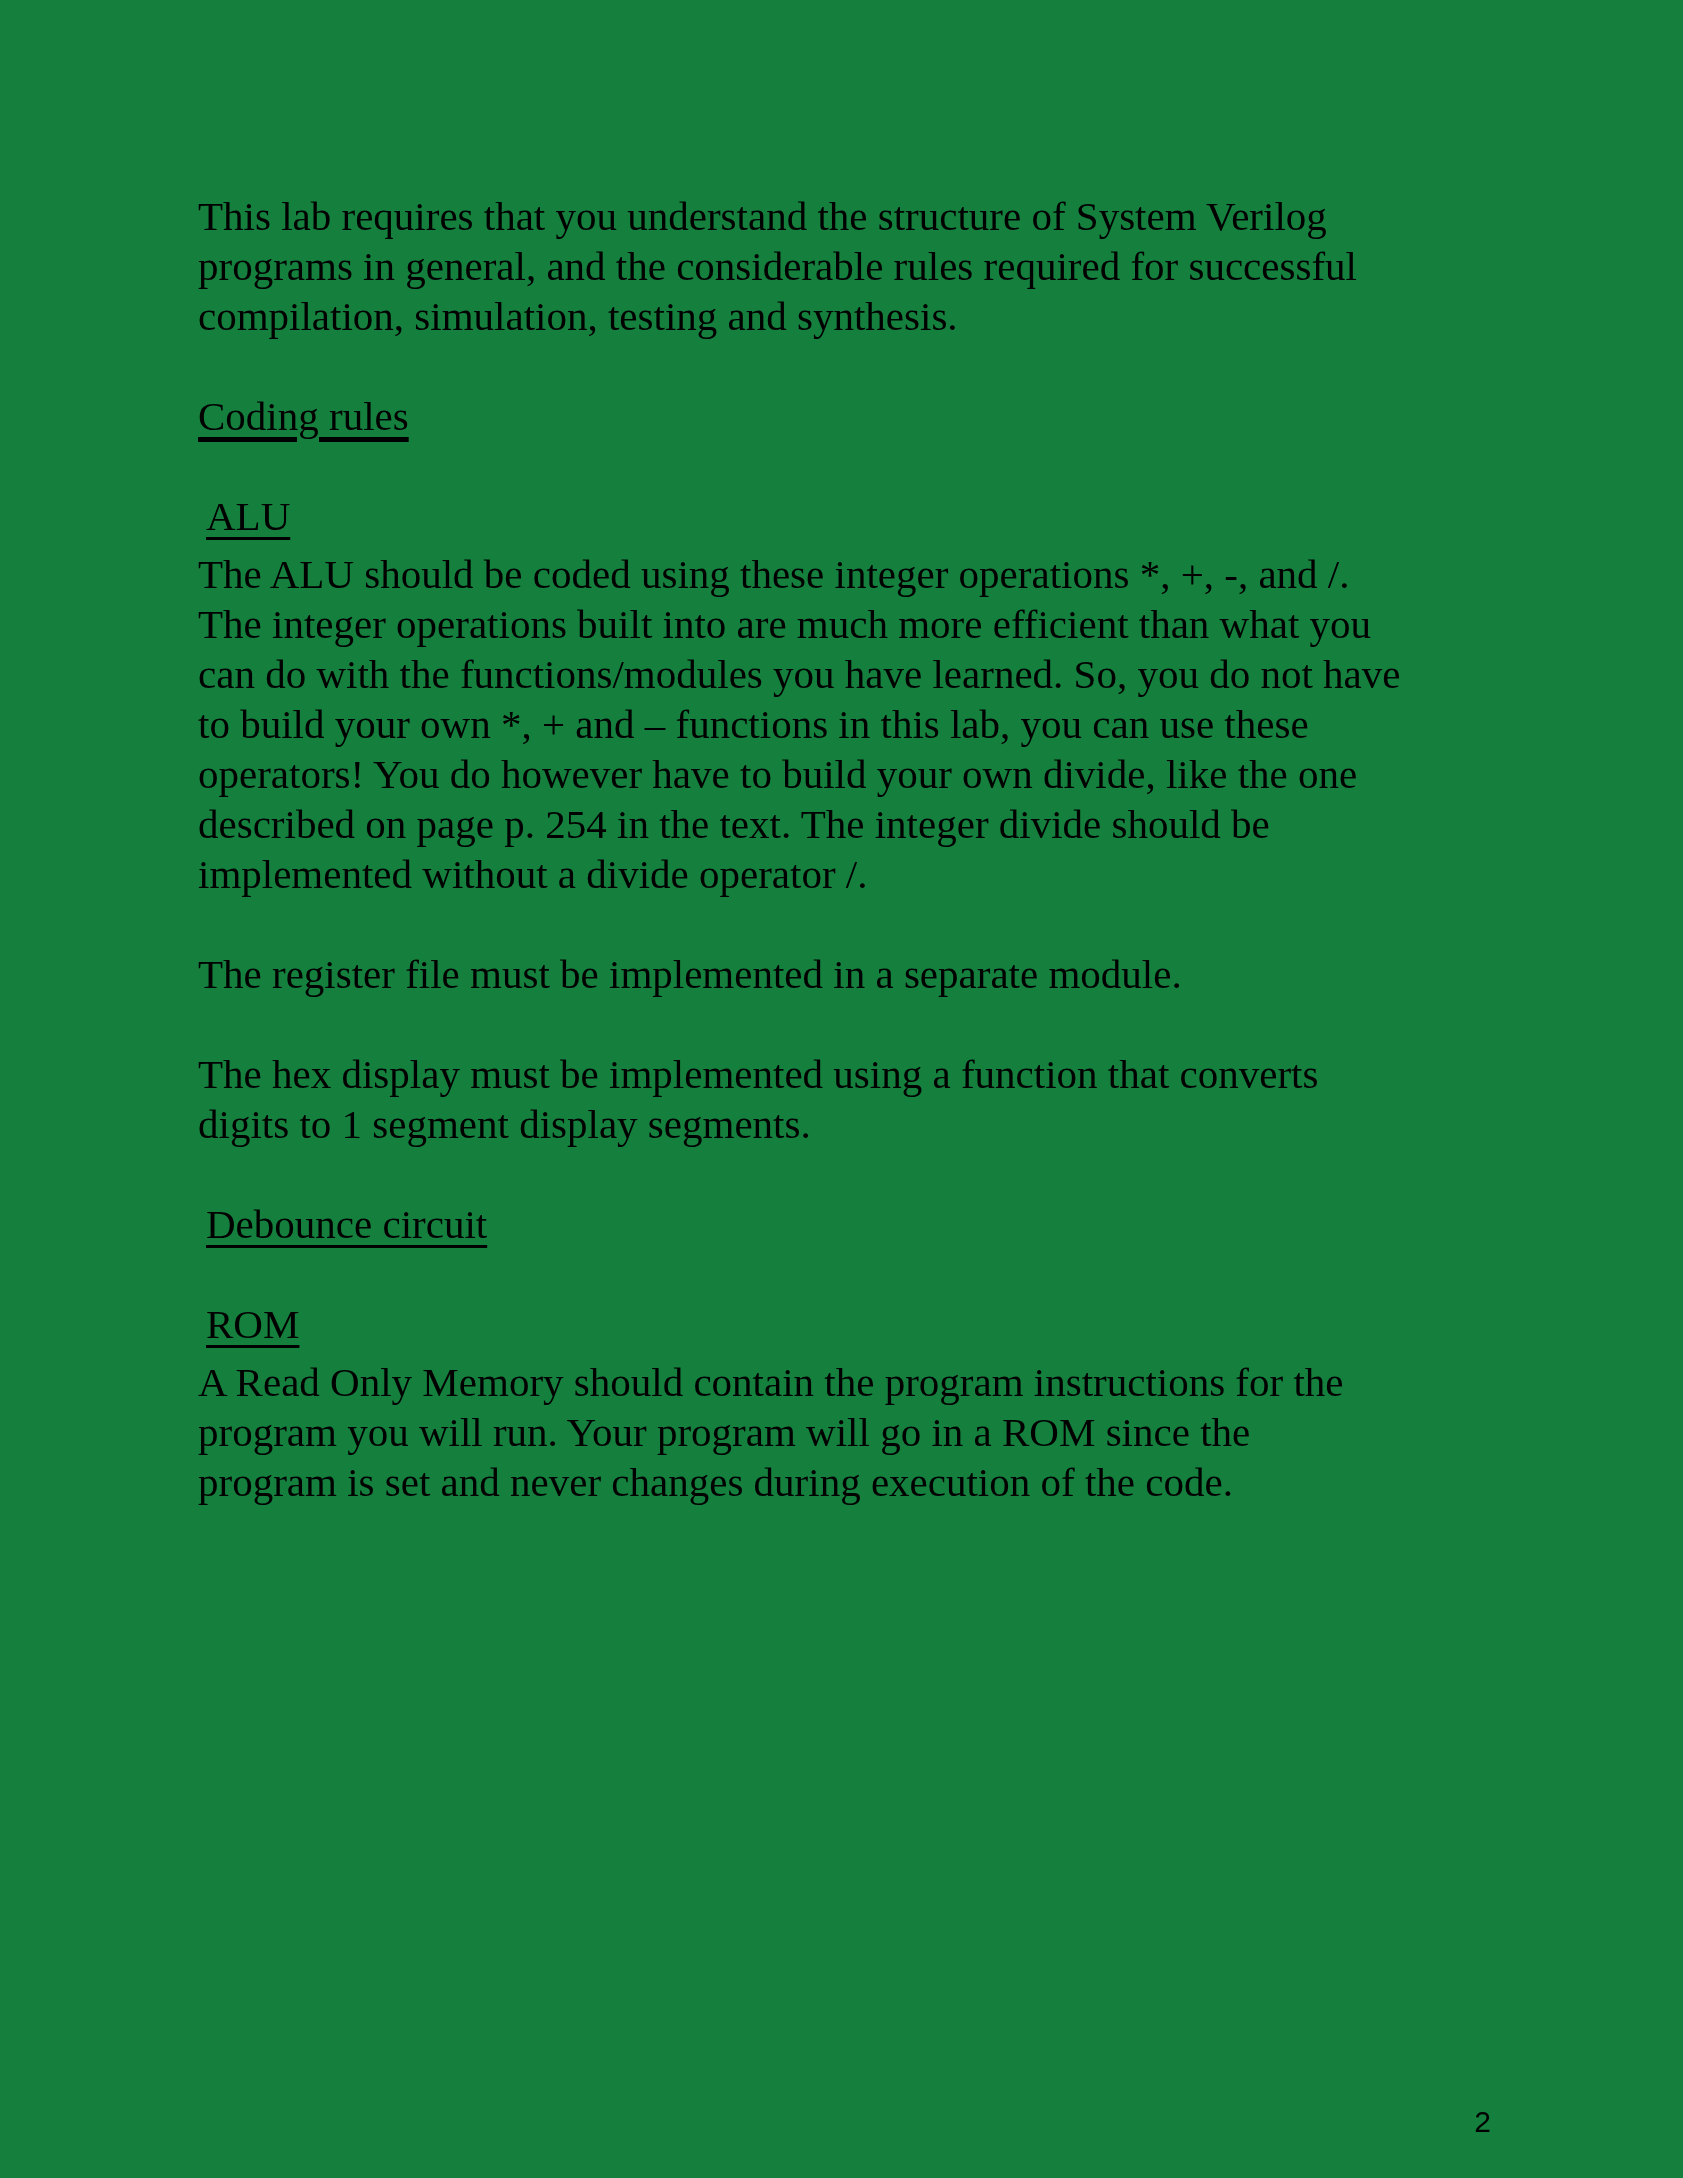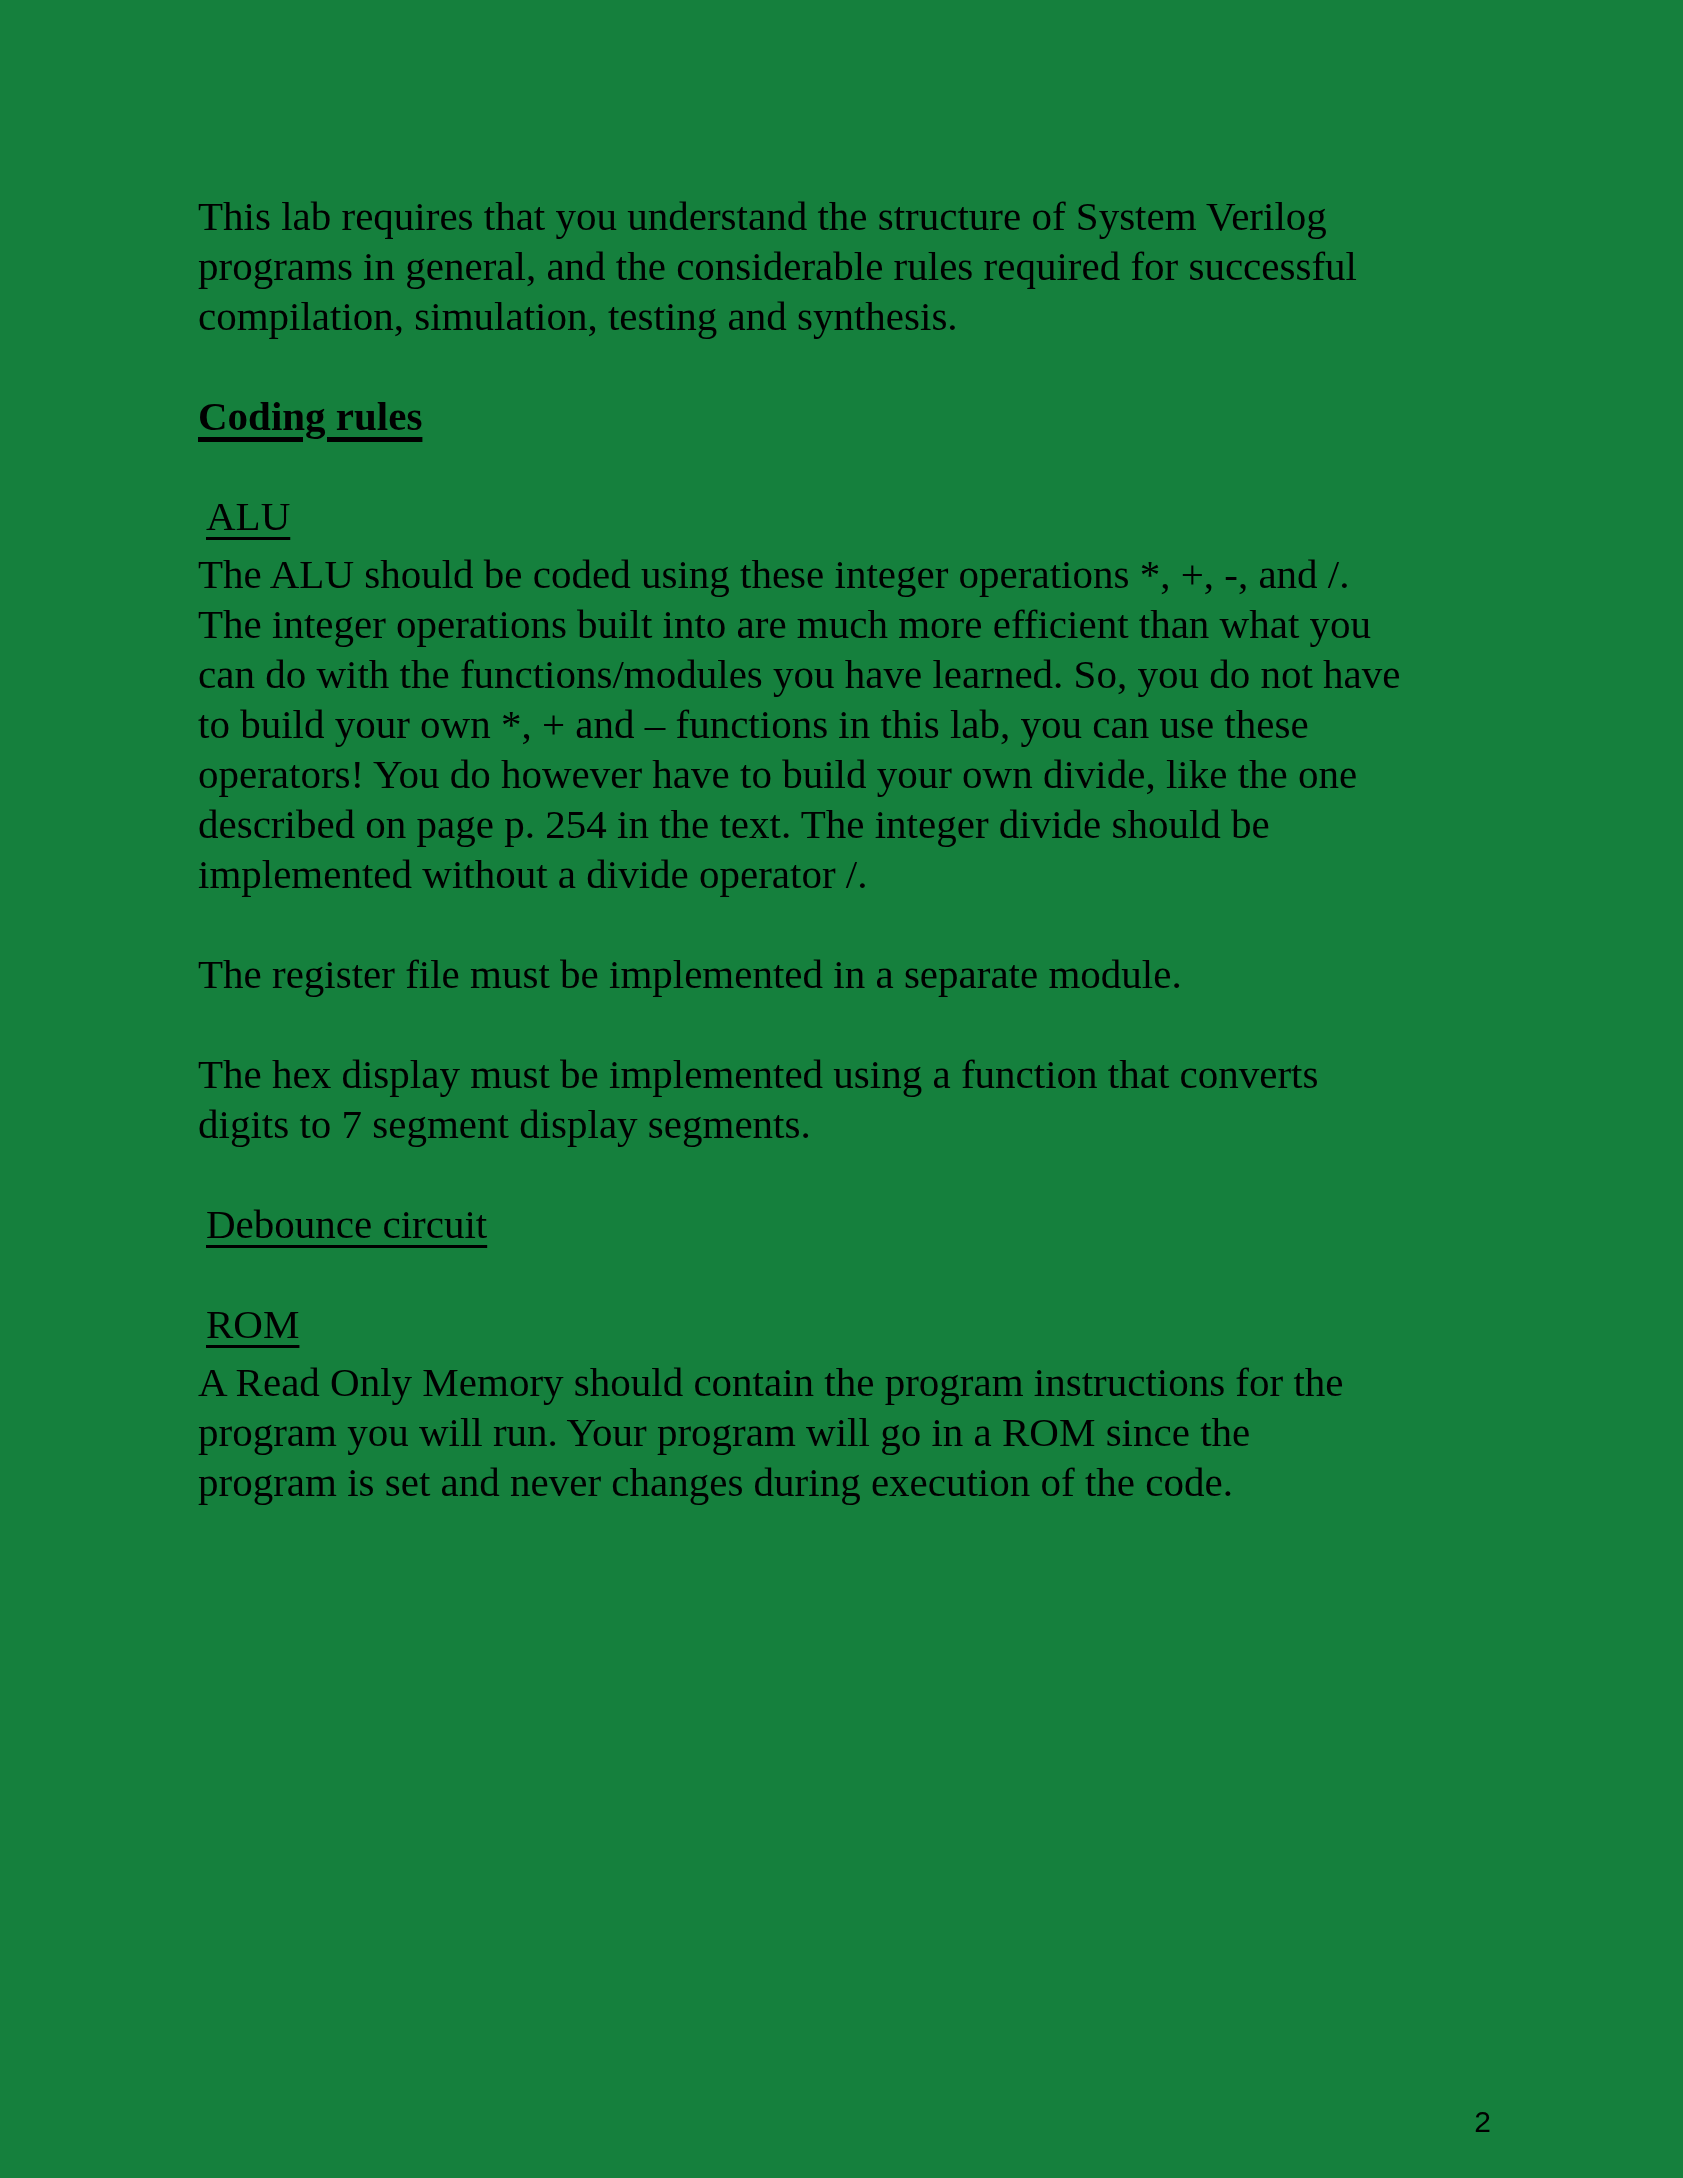--- a/index.html
+++ b/index.html
@@ -25,21 +25,21 @@
   .para {
     margin: 0;
     font-size: 41px;
     line-height: 50px;
     white-space: pre-line; 
   }
   .main-heading {
     margin: 50px 0 12px 0;   
     font-size: 41px;
     line-height: 50px;
-    font-weight: bold;
+    font-weight: normal;
     text-decoration: underline;
     text-decoration-thickness: 5px;
     text-underline-offset: 7px;
   }
   .doc-section {
     margin-top: 50px;     
   }
   .sub-heading {
     margin: 8px;
     font-size: 41px;
@@ -81,21 +81,21 @@
 described on page p. 254 in the text. The integer divide should be
 implemented without a divide operator /.</p>
     </section>
 
     <section class="doc-section">
       <p class="para">The register file must be implemented in a separate module.</p>
     </section>
 
     <section class="doc-section">
       <p class="para">The hex display must be implemented using a function that converts
-digits to 7 segment display segments.</p>
+digits to 1 segment display segments.</p>
     </section>
 
     <section class="doc-section">
       <h2 class="sub-heading">Debounce circuit</h2>
       <p class="para"></p>
     </section>
 
     <section class="doc-section">
       <h2 class="sub-heading">ROM</h2>
       <p class="para">A Read Only Memory should contain the program instructions for the

